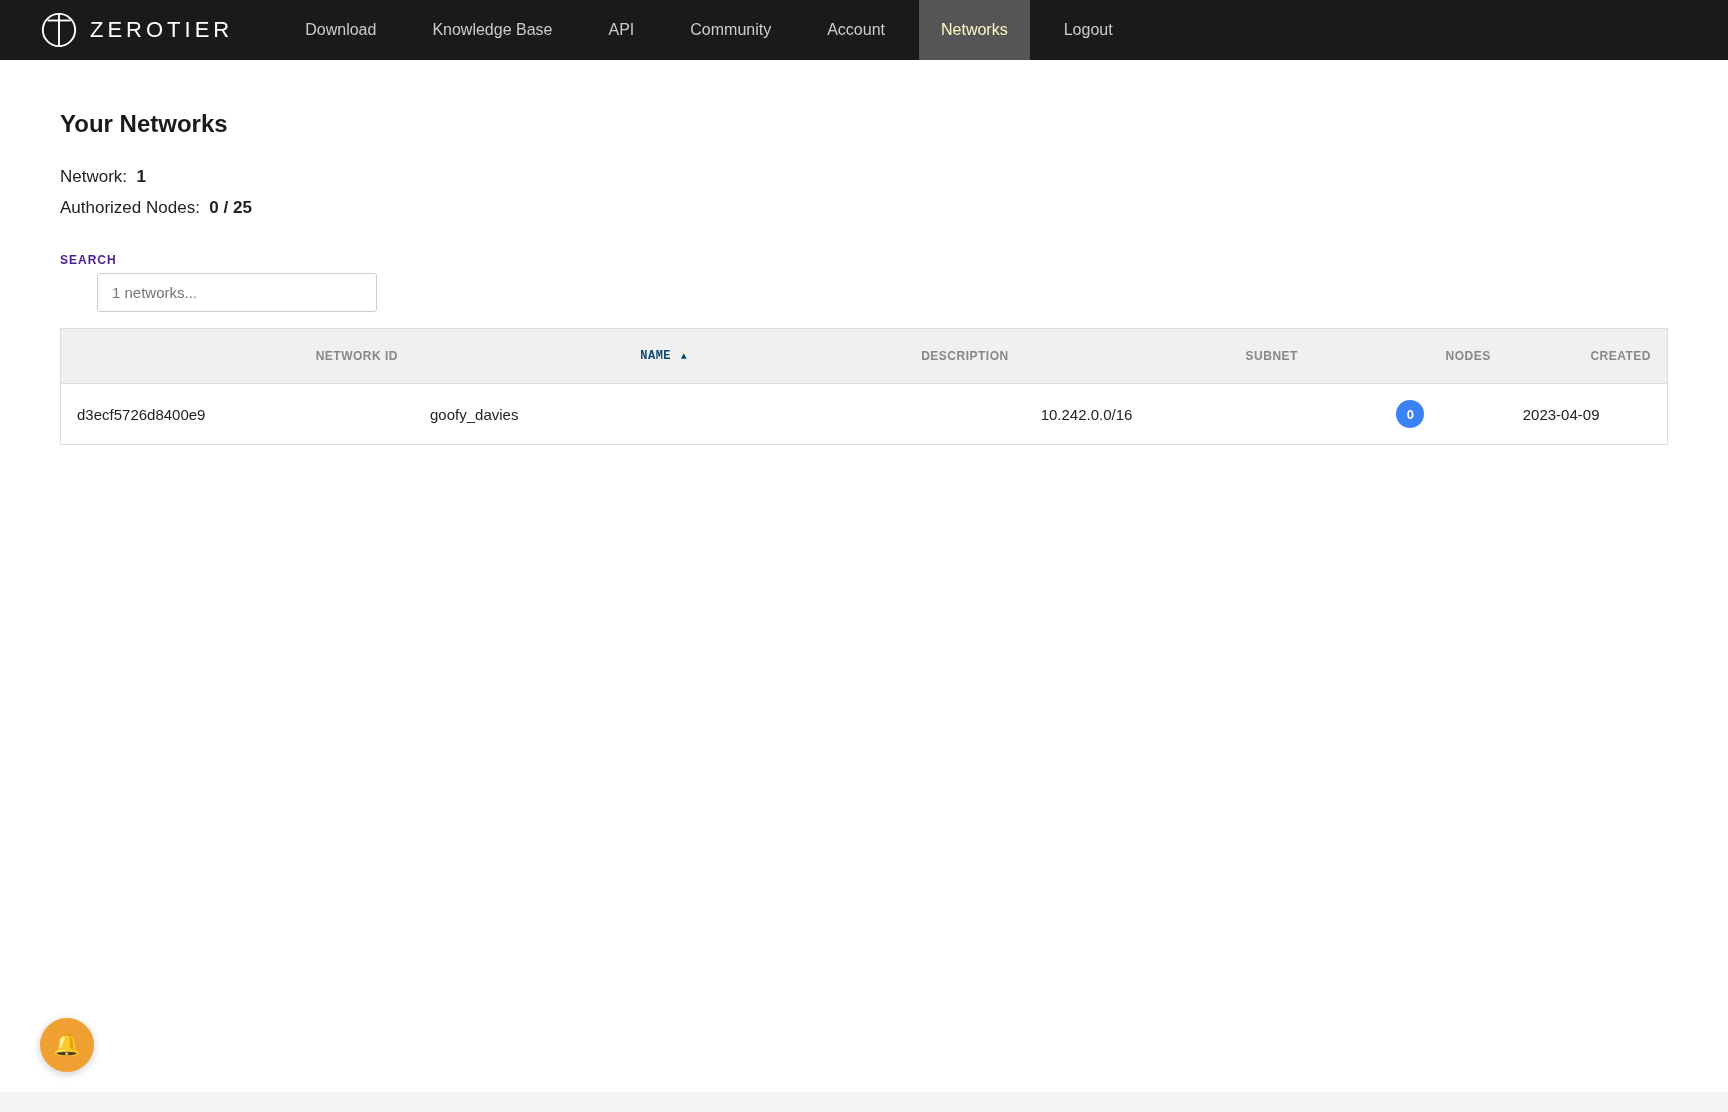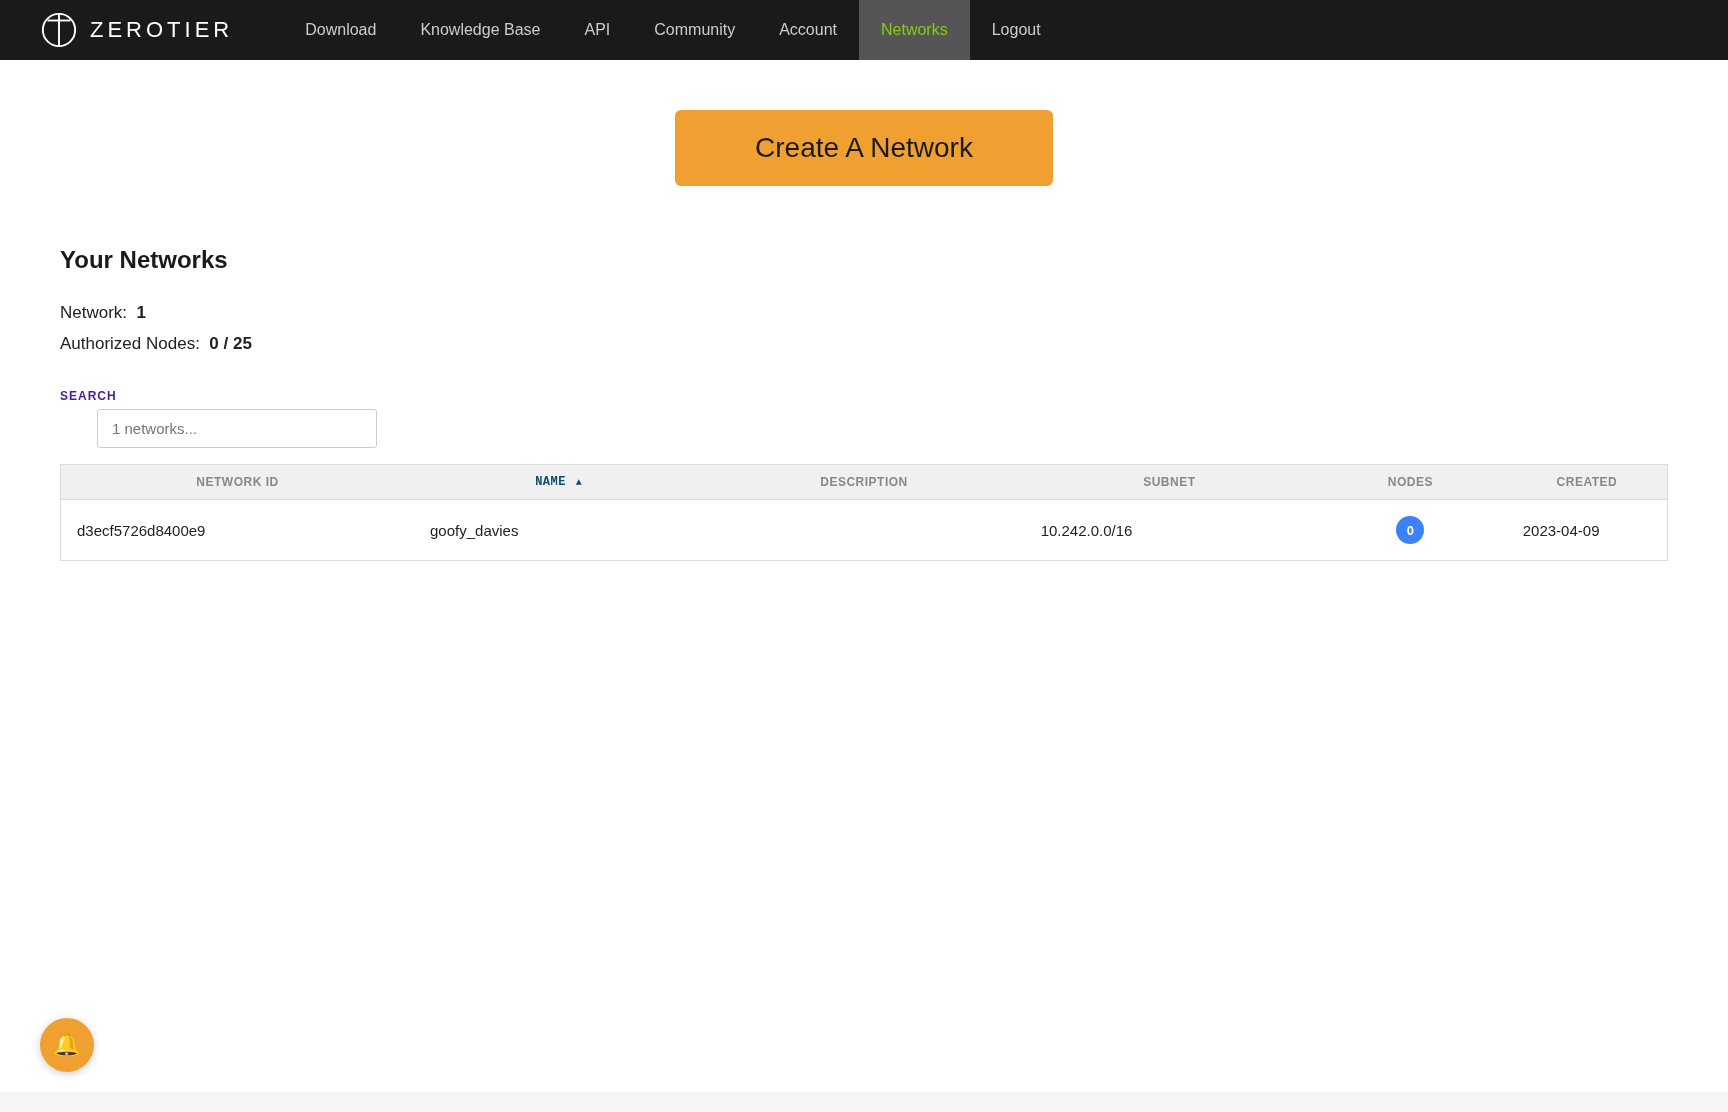--- a/index.html
+++ b/index.html
@@ -27,36 +27,36 @@
     .logo-text {
       color: #fff;
       font-size: 22px;
       letter-spacing: 4px;
       font-weight: 300;
     }
     .nav {
       display: flex;
       align-items: flex-end;
       height: 100%;
-      gap: 0;
+      gap: 12px;
     }
     .nav-item {
       color: #ccc;
       text-decoration: none;
       font-size: 16px;
       padding: 0 22px;
       display: flex;
       align-items: center;
       cursor: pointer;
       height: 100%;
       transition: background 0.15s;
     }
     .nav-item.active {
       background: #555;
-      color: #84cc16;
+      color: #fef9c3;
     }
 
     
     .main {
       background: #fff;
       min-height: calc(100vh - 80px);
       padding: 50px 60px 60px;
     }
 
     
@@ -120,22 +120,22 @@
       border-collapse: collapse;
       border: 1px solid #ddd;
       font-size: 15px;
     }
     .networks-table th {
       background: #f0f0f0;
       color: #888;
       font-size: 12px;
       font-weight: 600;
       letter-spacing: 0.5px;
-      padding: 10px 16px;
-      text-align: center;
+      padding: 20px 16px;
+      text-align: right;
       border-bottom: 1px solid #ddd;
     }
     .networks-table th.sort-active {
       color: #0c4a6e;
       font-family: Liberation Mono, monospace;
     }
     .networks-table td {
       padding: 16px 16px;
       color: #222;
       border-bottom: 1px solid #eee;
@@ -206,23 +206,20 @@
     <a class="nav-item">API</a>
     <a class="nav-item">Community</a>
     <a class="nav-item">Account</a>
     <a class="nav-item active">Networks</a>
     <a class="nav-item">Logout</a>
   </nav>
 </header>
 
 <main class="main">
 
-  <div class="create-btn-wrapper">
-    <button class="create-btn">Create A Network</button>
-  </div>
 
   <h2 class="section-title">Your Networks</h2>
 
   <div class="stats">
     <div>
       <span>Network:</span>
       &nbsp;<strong>1</strong>
     </div>
     <div>
       <span>Authorized Nodes:</span>

